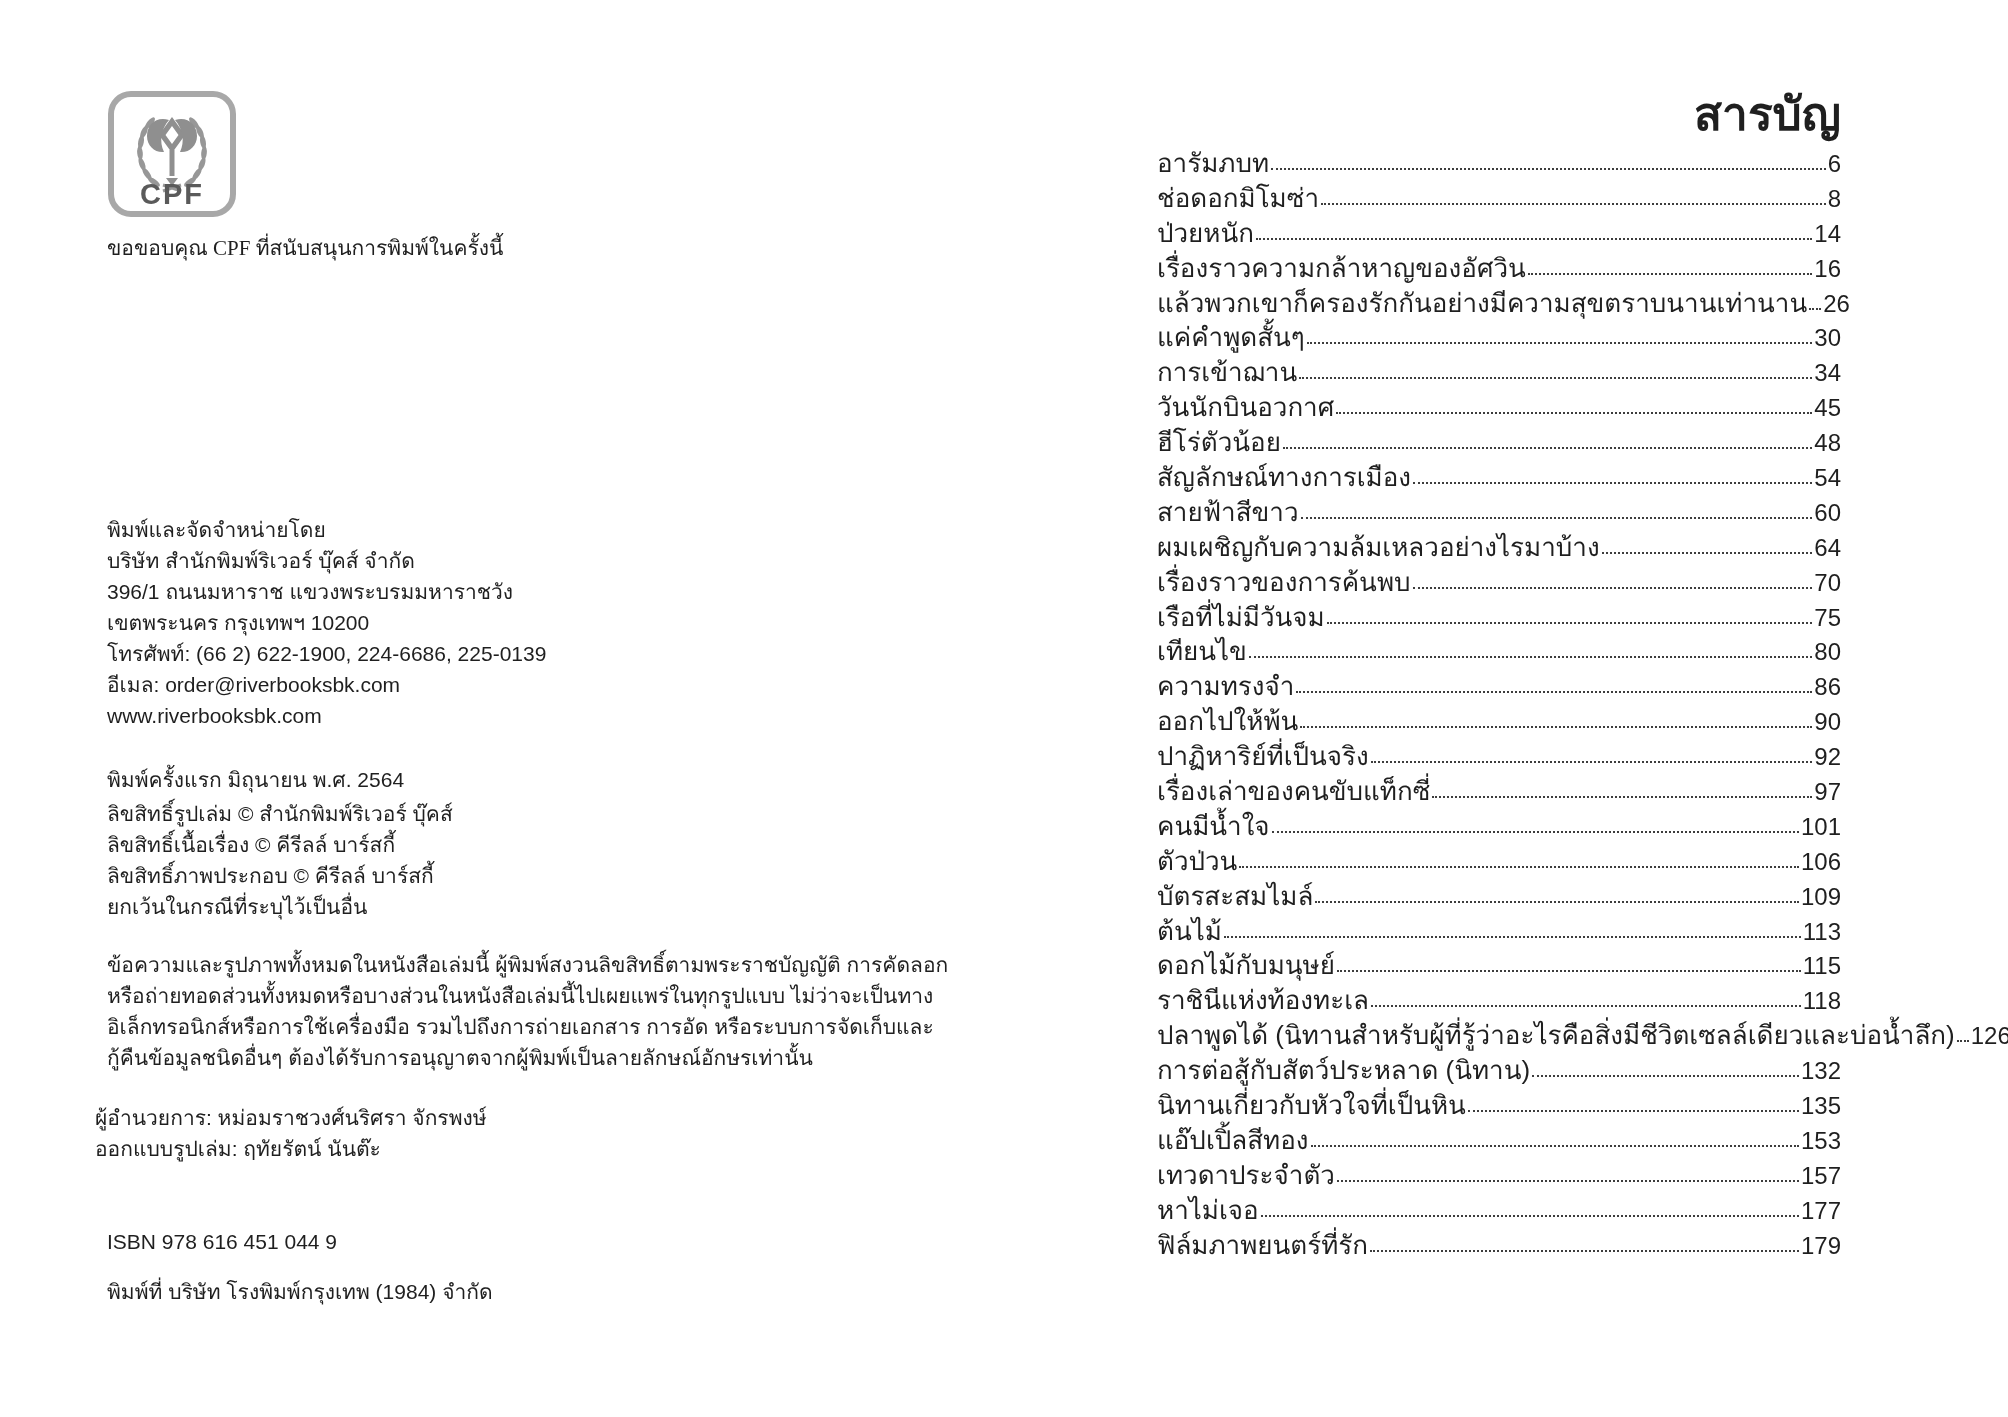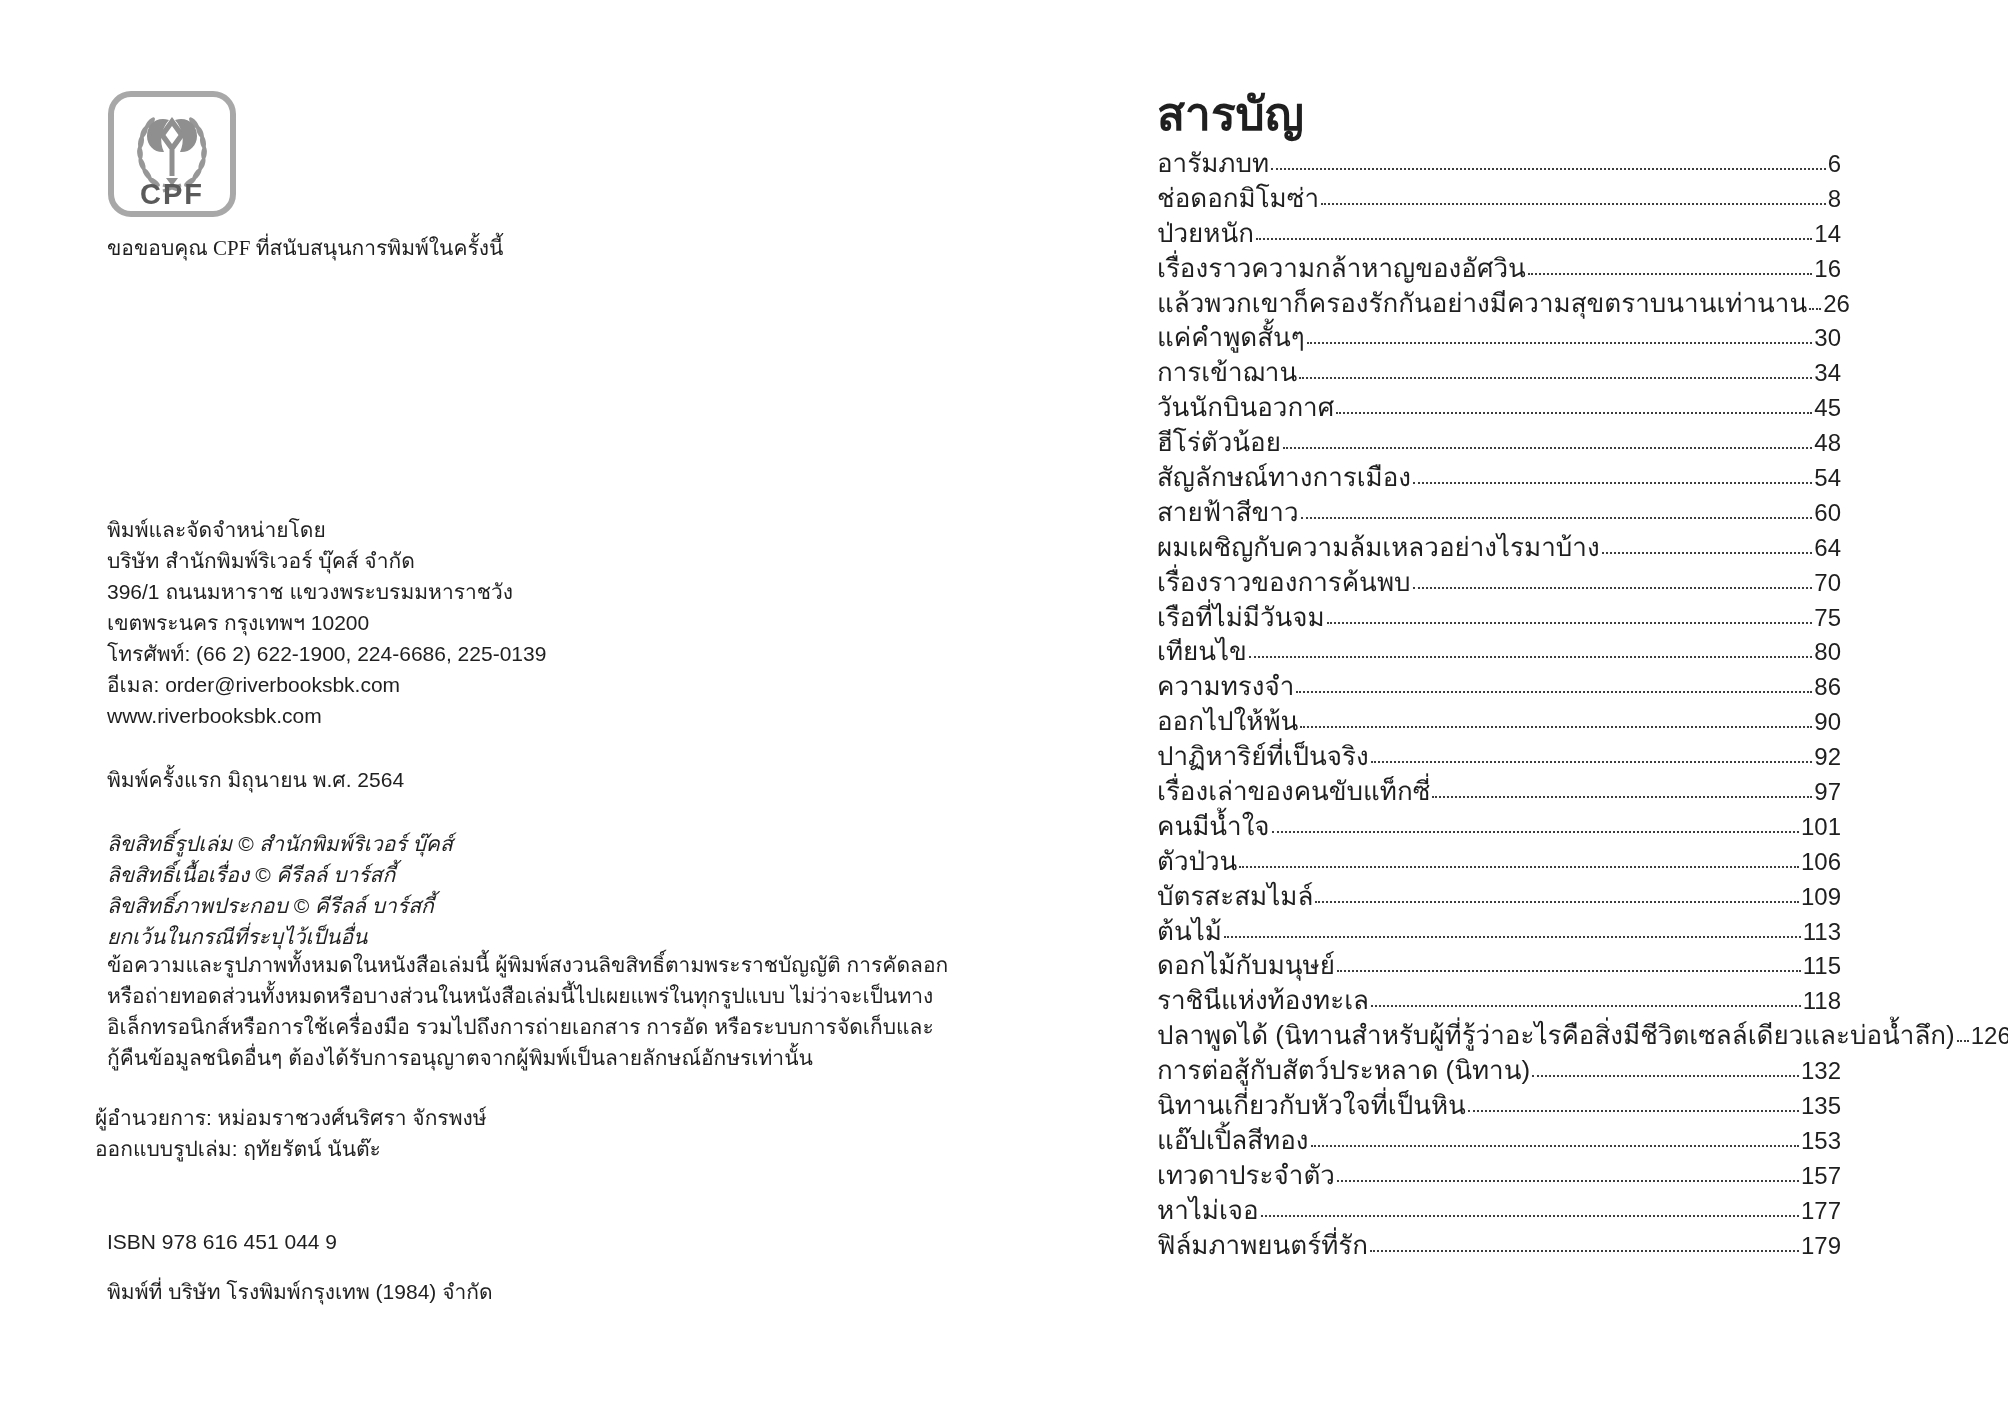--- a/index.html
+++ b/index.html
@@ -18,31 +18,31 @@
   }
   .page{position:relative;width:2008px;height:1417px;background:#fff;}
 
   
   .abs{position:absolute;}
   .left-text{font-size:21px;line-height:31px;white-space:nowrap;}
   #cpf-logo{left:107px;top:90px;}
   #acknowledgement{left:107px;top:233px;font-family:Liberation Serif, serif;}
   #publisher-block{left:107px;top:514px;}
   #edition-line{left:107px;top:764px;}
-  #copyright-block{left:107px;top:828px;font-style:italic;}
+  #copyright-block{left:107px;top:798px;}
   #rights-notice{left:107px;top:949px;}
   #credits-block{left:95px;top:1102px;}
   #isbn-line{left:107px;top:1226px;}
   #printer-line{left:107px;top:1276px;}
 
   
   .toc{position:absolute;left:1157px;top:0;width:684px;}
   .toc-title{
     position:absolute;left:0;top:82px;width:684px;
-    text-align:left;font-size:46px;font-weight:bold;line-height:64px;
+    text-align:right;font-size:46px;font-weight:bold;line-height:64px;
     margin:0;white-space:nowrap;
   }
   .toc-entries{position:absolute;left:0;top:146px;width:684px;}
   .toc-row{
     height:34.9px;display:flex;align-items:baseline;
     font-size:26px;line-height:34.9px;white-space:nowrap;justify-content:space-between;
   }
   .toc-text{flex:0 0 auto;}
   .toc-leader{
     flex:1 1 auto;min-width:12px;

